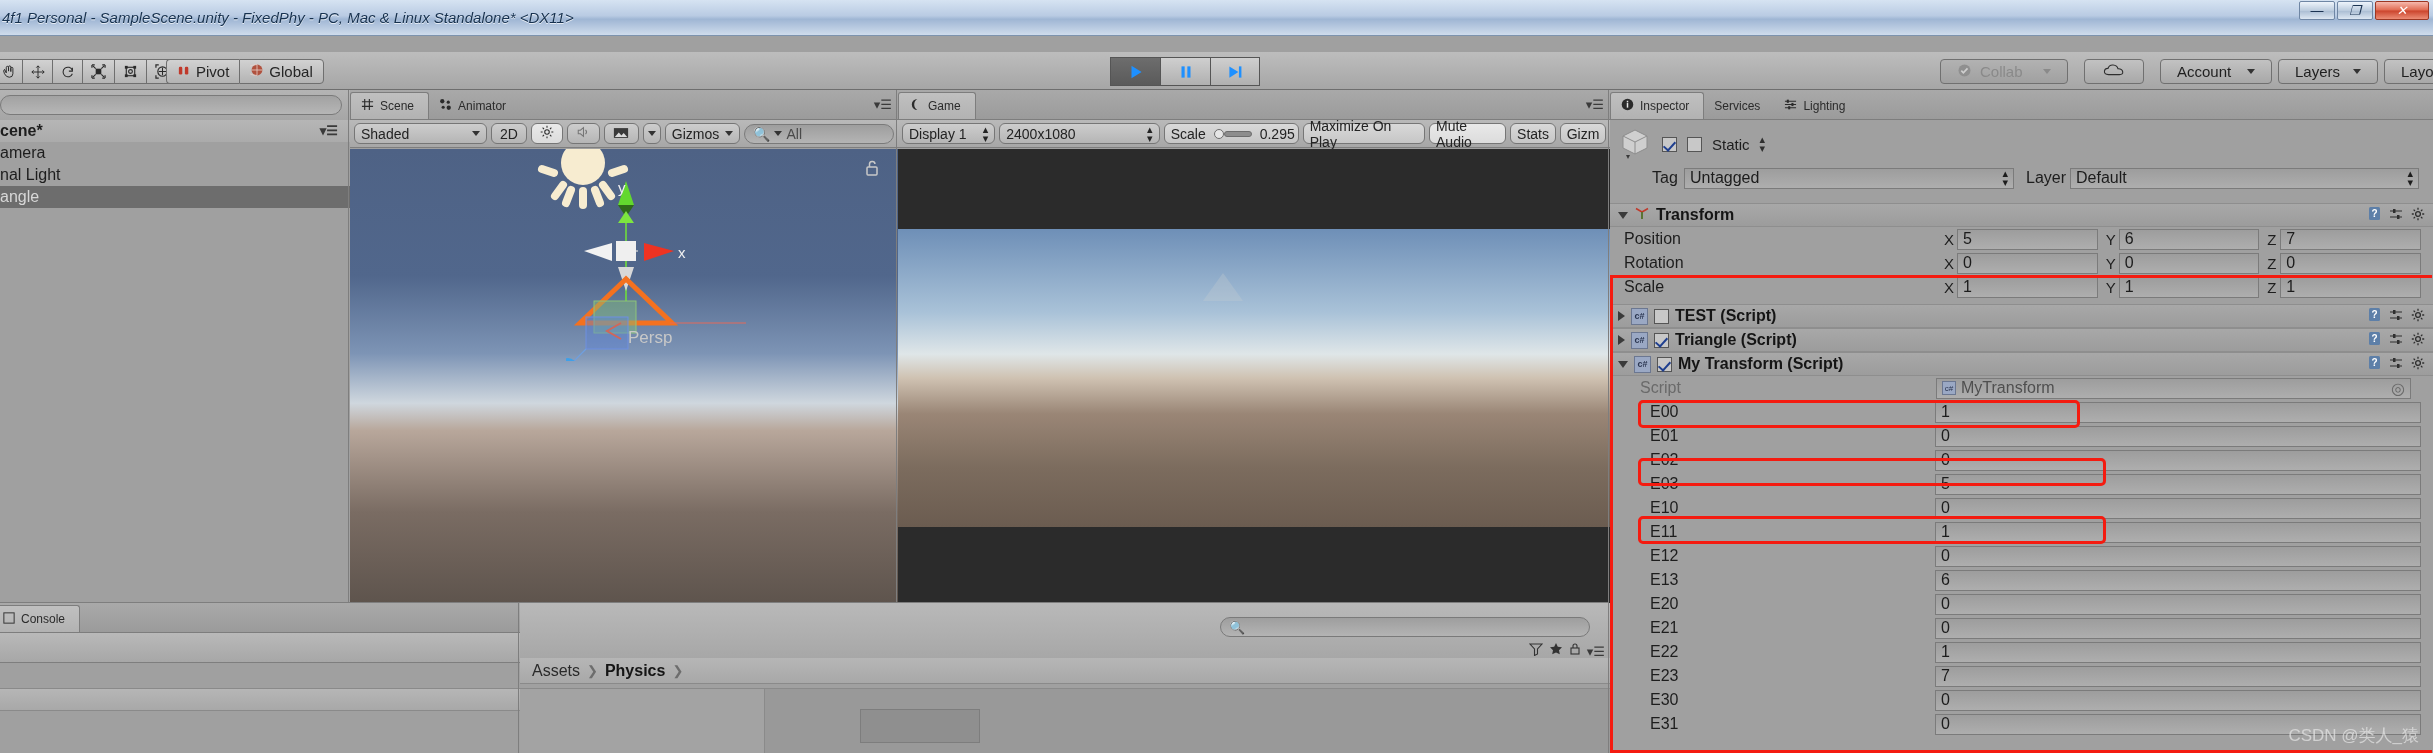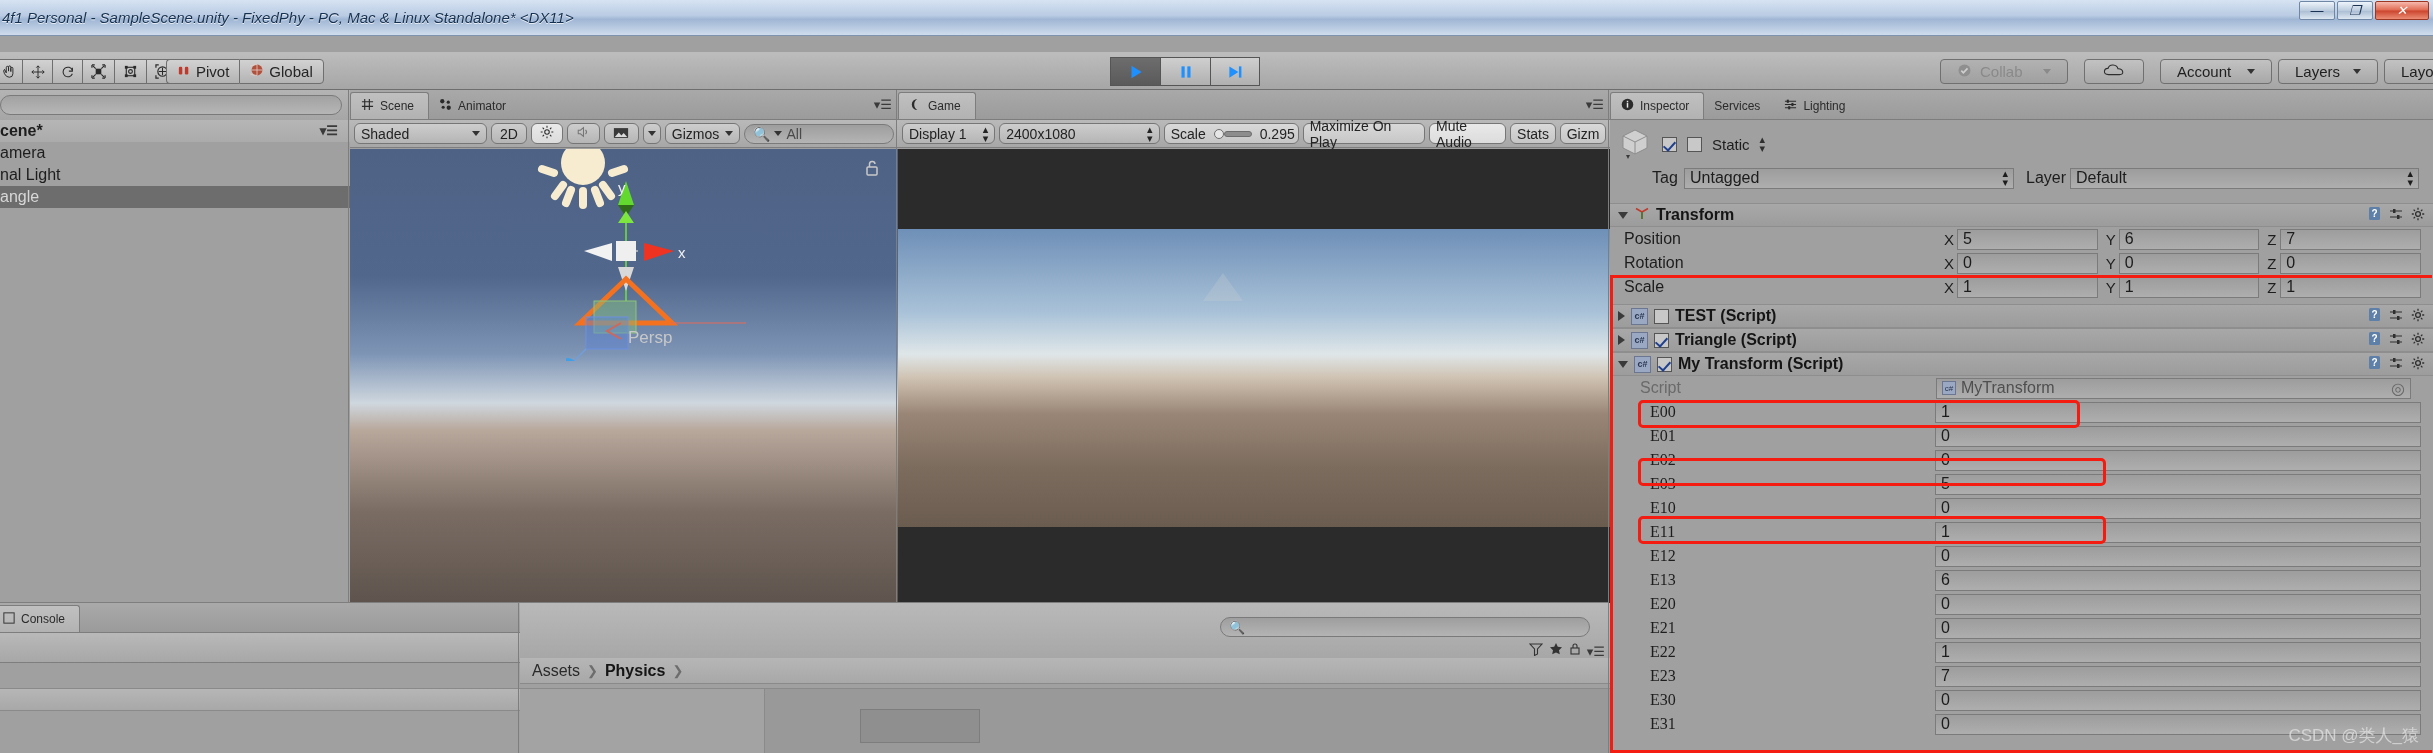--- a/index.html
+++ b/index.html
@@ -174,21 +174,21 @@
     border-top: 1px solid #8e8e8e; border-bottom: 1px solid #8e8e8e;
     font-size: 16px; font-weight: bold; color: #151515;
   }
   .tri { width: 0; height: 0; border-top: 5px solid transparent; border-bottom: 5px solid transparent; border-left: 7px solid #3a3a3a; }
   .tri.down { border-left: 5px solid transparent; border-right: 5px solid transparent; border-top: 7px solid #3a3a3a; border-bottom: none; }
   .csico { width: 17px; height: 17px; background: #9aa8c4; border: 1px solid #6b7791; font-size: 9px; color: #2a3550; display:flex; align-items:center; justify-content:center; }
   .headicons { margin-left: auto; display: flex; align-items: center; gap: 8px; color: #2f2f2f; font-size: 14px; }
   .axis { font-size: 15px; color: #1d1d1d; width: 13px; flex: none; }
   .vecfield { flex: 1; margin-right: 8px; }
   .mrow { display: flex; align-items: center; height: 24px; padding-left: 40px; font-size: 16px; color: #1d1d1d; }
-  .mlabel { width: 285px; flex: none; font-family: Liberation Serif, serif; }
+  .mlabel { width: 285px; flex: none; }
   .mfield { flex: 1; margin-right: 12px; }
   .hl-box { position: absolute; border: 3px solid #f41b10; border-radius: 5px; pointer-events: none; }
   .hl-outer { position: absolute; border: 3px solid #f41b10; pointer-events: none; }
 
   .watermark { position: absolute; right: 14px; bottom: 6px; font-size: 17px; color: rgba(225,225,225,.75); }
 
   
   #console { left: -100px; top: 513px; width: 1150px; height: 150px; }
   #project { left: 520px; top: 513px; width: 1090px; height: 150px; }
   .breadcrumb { height: 26px; display: flex; align-items: center; gap: 7px; padding: 0 12px; font-size: 16px; color: #2a2a2a; background: linear-gradient(180deg,#b6b6b6,#a8a8a8); border-bottom: 1px solid #8a8a8a; }

